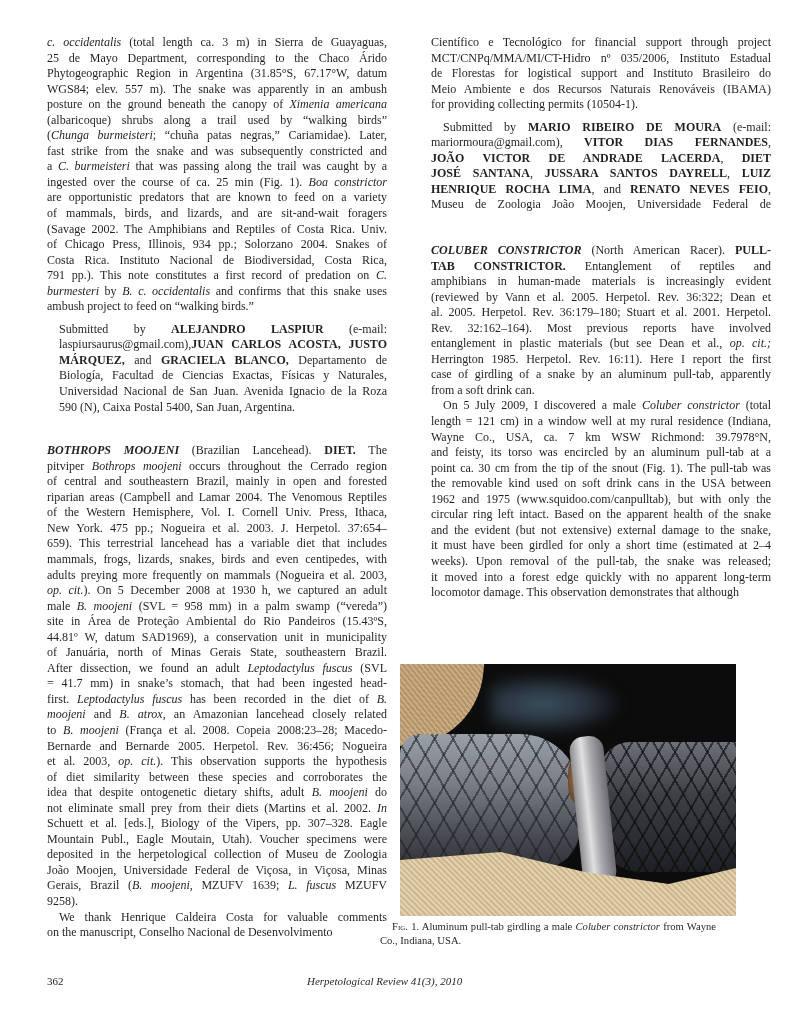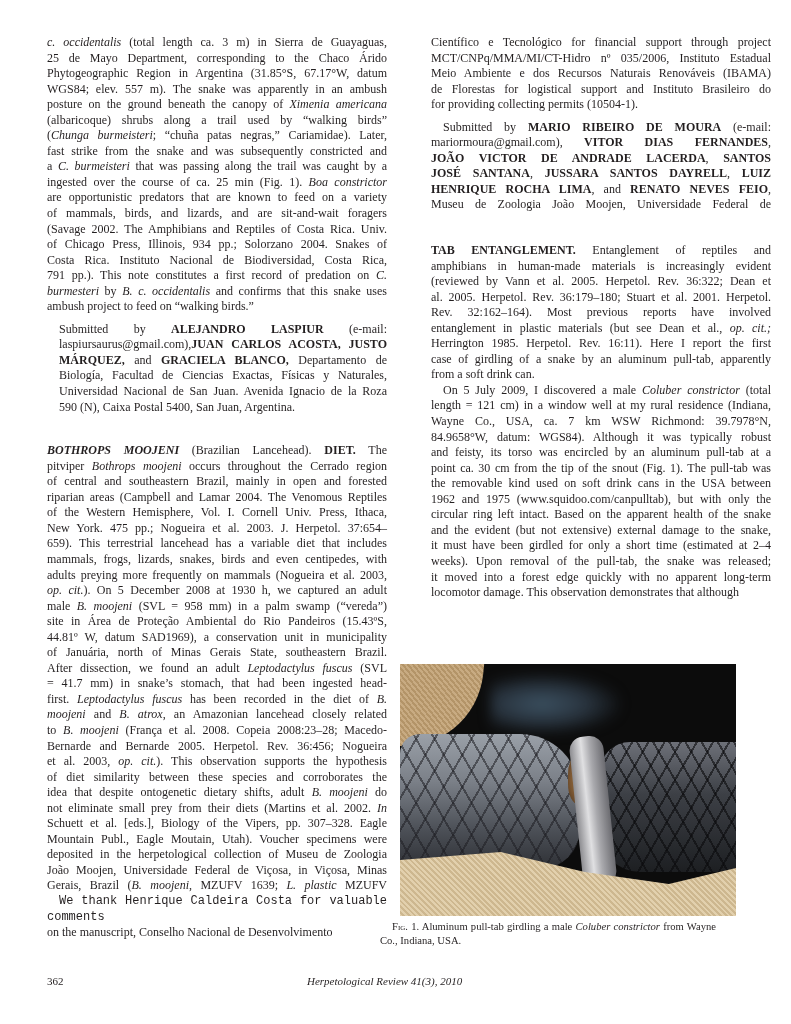--- a/index.html
+++ b/index.html
@@ -139,60 +139,61 @@
       <span class="line">to <i>B. moojeni</i> (França et al. 2008. Copeia 2008:23–28; Macedo-</span>
       <span class="line">Bernarde and Bernarde 2005. Herpetol. Rev. 36:456; Nogueira</span>
       <span class="line">et al. 2003, <i>op. cit.</i>). This observation supports the hypothesis</span>
       <span class="line">of diet similarity between these species and corroborates the</span>
       <span class="line">idea that despite ontogenetic dietary shifts, adult <i>B. moojeni</i> do</span>
       <span class="line">not eliminate small prey from their diets (Martins et al. 2002. <i>In</i></span>
       <span class="line">Schuett et al. [eds.], Biology of the Vipers, pp. 307–328. Eagle</span>
       <span class="line">Mountain Publ., Eagle Moutain, Utah). Voucher specimens were</span>
       <span class="line">deposited in the herpetological collection of Museu de Zoologia</span>
       <span class="line">João Moojen, Universidade Federal de Viçosa, in Viçosa, Minas</span>
-      <span class="line">Gerais, Brazil (<i>B. moojeni</i>, MZUFV 1639; <i>L. plastic</i> MZUFV</span>
-    </p>
-  <p>
-      <span class="line" style="text-indent: 12px; font-family: Liberation Mono, monospace;">We thank Henrique Caldeira Costa for valuable comments</span>
+      <span class="line">Gerais, Brazil (<i>B. moojeni</i>, MZUFV 1639; <i>L. fuscus</i> MZUFV</span>
+      <span class="line last">9258).</span>
+    </p>
+  <p>
+      <span class="line" style="text-indent: 12px;">We thank Henrique Caldeira Costa for valuable comments</span>
       <span class="line last">on the manuscript, Conselho Nacional de Desenvolvimento</span>
     </p>
 </div>
 
 <div class="col right">
   <p>
       <span class="line">Científico e Tecnológico for financial support through project</span>
       <span class="line">MCT/CNPq/MMA/MI/CT-Hidro nº 035/2006, Instituto Estadual</span>
+      <span class="line">de Florestas for logistical support and Instituto Brasileiro do</span>
       <span class="line">Meio Ambiente e dos Recursos Naturais Renováveis (IBAMA)</span>
-      <span class="line">de Florestas for logistical support and Instituto Brasileiro do</span>
       <span class="line last">for providing collecting permits (10504-1).</span>
     </p>
   <p class="gap-sm">
       <span class="line" style="text-indent: 12px;">Submitted by <b>MARIO RIBEIRO DE MOURA</b> (e-mail:</span>
       <span class="line">mariormoura@gmail.com), <b>VITOR DIAS FERNANDES</b>,</span>
-      <span class="line"><b>JOÃO VICTOR DE ANDRADE LACERDA</b>, <b>SANTOS</b></span>
+      <span class="line"><b>JOÃO VICTOR DE ANDRADE LACERDA</b>, <b>DIET</b></span>
       <span class="line"><b>JOSÉ SANTANA</b>, <b>JUSSARA SANTOS DAYRELL</b>, <b>LUIZ</b></span>
       <span class="line"><b>HENRIQUE ROCHA LIMA</b>, and <b>RENATO NEVES FEIO</b>,</span>
       <span class="line">Museu de Zoologia João Moojen, Universidade Federal de</span>
     </p>
   <p class="gap-lg" style="margin-top:30px">
-      <span class="line"><b>TAB ENTANGLEMENT.</b> Entanglement of reptiles and</span>
+      <span class="line"><b class="head">COLUBER CONSTRICTOR</b> (North American Racer). <b>PULL-</b></span>
+      <span class="line"><b>TAB CONSTRICTOR.</b> Entanglement of reptiles and</span>
       <span class="line">amphibians in human-made materials is increasingly evident</span>
       <span class="line">(reviewed by Vann et al. 2005. Herpetol. Rev. 36:322; Dean et</span>
       <span class="line">al. 2005. Herpetol. Rev. 36:179–180; Stuart et al. 2001. Herpetol.</span>
       <span class="line">Rev. 32:162–164). Most previous reports have involved</span>
       <span class="line">entanglement in plastic materials (but see Dean et al., <i>op. cit.;</i></span>
       <span class="line">Herrington 1985. Herpetol. Rev. 16:11). Here I report the first</span>
       <span class="line">case of girdling of a snake by an aluminum pull-tab, apparently</span>
       <span class="line last">from a soft drink can.</span>
     </p>
   <p>
       <span class="line" style="text-indent: 12px;">On 5 July 2009, I discovered a male <i>Coluber constrictor</i> (total</span>
       <span class="line">length = 121 cm) in a window well at my rural residence (Indiana,</span>
       <span class="line">Wayne Co., USA, ca. 7 km WSW Richmond: 39.7978°N,</span>
-      <span class="line">84.9658°W, datum: WGS84). Although it was typically robust</span>
       <span class="line">and feisty, its torso was encircled by an aluminum pull-tab at a</span>
       <span class="line">point ca. 30 cm from the tip of the snout (Fig. 1). The pull-tab was</span>
       <span class="line">the removable kind used on soft drink cans in the USA between</span>
       <span class="line">1962 and 1975 (www.squidoo.com/canpulltab), but with only the</span>
       <span class="line">circular ring left intact. Based on the apparent health of the snake</span>
       <span class="line">and the evident (but not extensive) external damage to the snake,</span>
       <span class="line">it must have been girdled for only a short time (estimated at 2–4</span>
       <span class="line">weeks). Upon removal of the pull-tab, the snake was released;</span>
       <span class="line">it moved into a forest edge quickly with no apparent long-term</span>
       <span class="line last">locomotor damage. This observation demonstrates that although</span>

